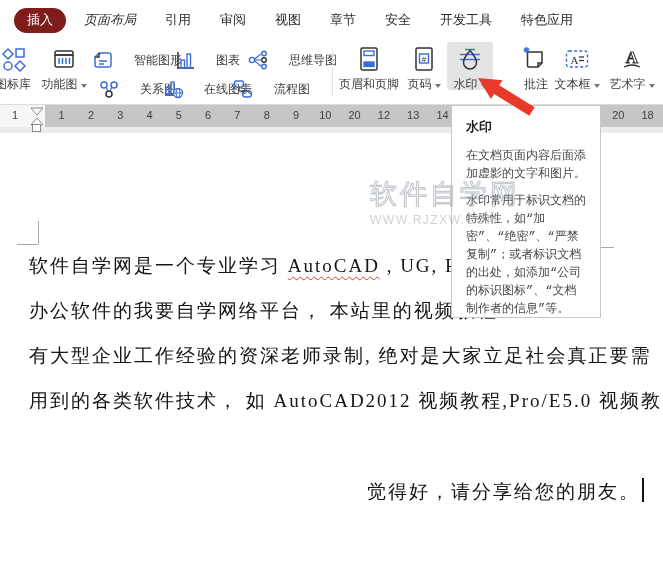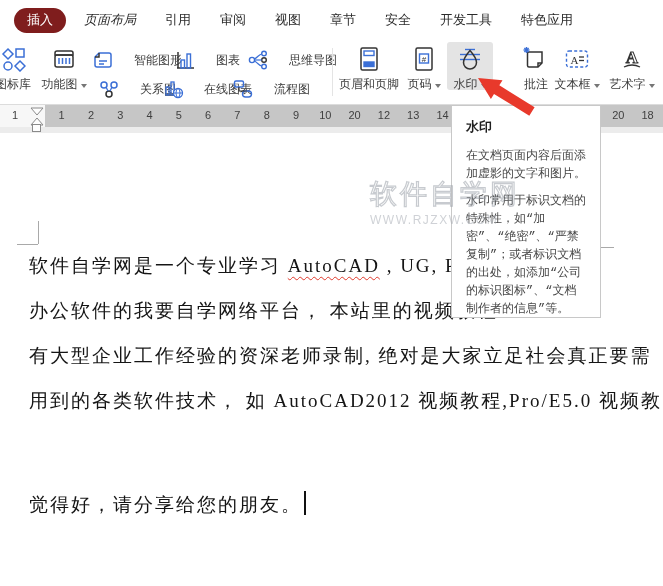--- a/index.html
+++ b/index.html
@@ -269,21 +269,21 @@
   <div class="doc">
 
     <div class="mark" style="left:38px; top:88px; width:1px; height:23px;"></div>
     <div class="mark" style="left:17px; top:111px; width:21px; height:1px;"></div>
     <div class="mark" style="left:600px; top:114px; width:14px; height:1px;"></div>
 
     <div class="doc-line" style="top:120px;"><span>软件自学网是一个专业学习 </span><span class="misspell">AutoCAD</span><span> , UG, Pro/E, PS</span></div>
     <div class="doc-line" style="top:165px;">办公软件的我要自学网络平台， 本站里的视频教程</div>
     <div class="doc-line" style="top:210px;">有大型企业工作经验的资深老师录制, 绝对是大家立足社会真正要需</div>
     <div class="doc-line" style="top:255px;">用到的各类软件技术， 如 AutoCAD2012 视频教程,Pro/E5.0 视频教</div>
-    <div class="doc-line" style="top:358px;"><span>觉得好，请分享给您的朋友。</span><span class="text-caret"></span></div>
+    <div class="doc-line" style="top:345px;text-align:right;"><span>觉得好，请分享给您的朋友。</span><span class="text-caret"></span></div>
   </div>
 
   <div class="tooltip">
     <h4>水印</h4>
     <p>在文档页面内容后面添加虚影的文字和图片。</p>
     <p>水印常用于标识文档的特殊性，如“加密”、“绝密”、“严禁复制”；或者标识文档的出处，如添加“公司的标识图标”、“文档制作者的信息”等。</p>
   </div>
 
   <svg class="arrow-svg" width="85" height="52" viewBox="0 0 85 52">
     <polygon points="23,10 47.5,12.2 44.3,17.3 79.6,39.2 74.3,47.8 39,25.9 35.9,31" fill="#e8392b"></polygon>

